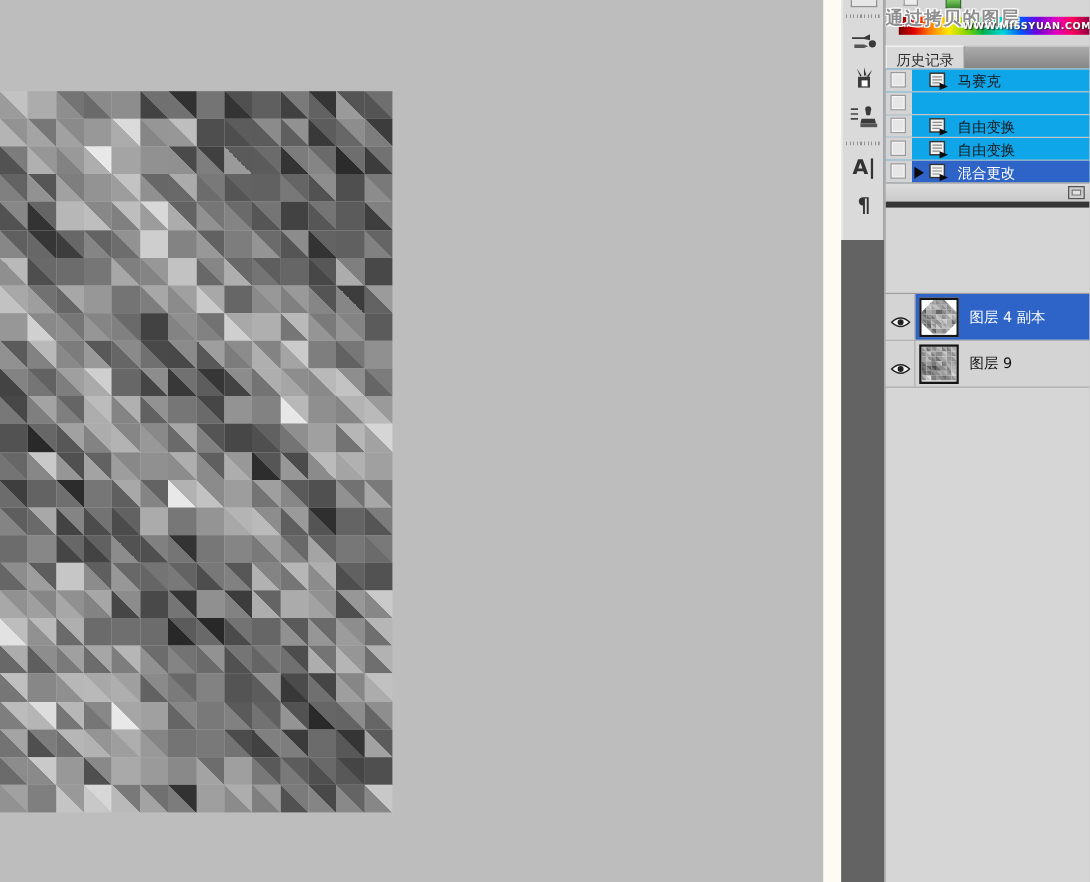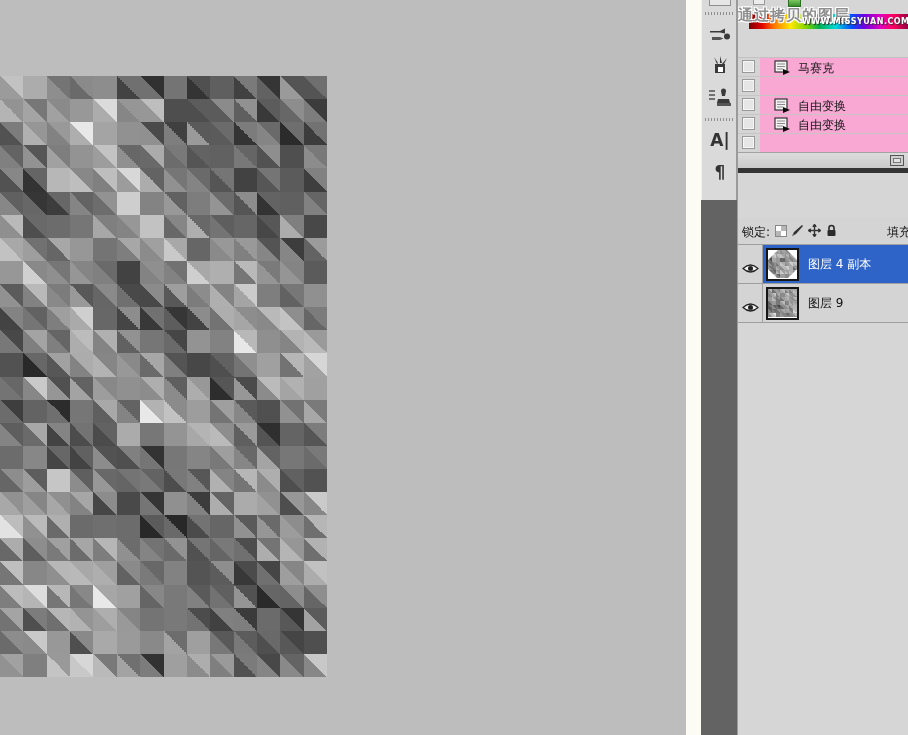--- a/index.html
+++ b/index.html
@@ -47,21 +47,21 @@
   .tab { height:19px; padding:3px 8px 0 8px; font-size:12px; color:#2c2c2c;
          border-right:1px solid #8a8a8a; white-space:nowrap; }
   .tab.active { background:#d9d9d9; border-top:1px solid #f4f4f4; border-left:1px solid #f4f4f4; }
   .tab.inactive { background:linear-gradient(#c4c4c4,#a9a9a9); color:#3a3a3a;
                   border-top:1px solid #d8d8d8; }
   .tab-filler { flex:1; background:linear-gradient(#ababab,#868686); border-top:1px solid #c4c4c4; }
 
   
   #history-tabbar { top:38px; }
   #history-list { position:absolute; left:0; top:57px; width:171px; height:95px;
-                  background:#f9a8d4; border-top:1px solid #c2c2c2; }
+                  background:#0ea5e9; border-top:1px solid #c2c2c2; }
   .hrow { position:relative; width:171px; height:19px; border-bottom:1px solid #c6c6c6; display:flex; }
   .hwell-col { width:22px; height:18px; background:#d4d4d4; flex:0 0 22px; position:relative; }
   .hwell { position:absolute; left:4px; top:2px; width:13px; height:13px; background:#e6e6e6;
            border:1px solid #9a9a9a; box-shadow:inset 0 0 0 1px #f6f6f6; }
   .hbody { flex:1; position:relative; display:flex; align-items:center; }
   .hrow.selected .hbody { background:#2e63c8; }
   .hpointer { position:absolute; left:2px; top:5px; width:0; height:0;
               border-left:8px solid #0a0a0a; border-top:5px solid transparent;
               border-bottom:5px solid transparent; }
   .hicon { position:absolute; left:14px; top:2px; }
@@ -536,20 +536,24 @@
   <div id="panels">
     <div class="frag1"></div>
     <div class="frag2"></div>
 
     <div id="banner">
       <div id="banner-rainbow"></div>
       <div id="banner-title">通过拷贝的图层</div>
       <div id="banner-url">WWW.MISSYUAN.COM</div>
     </div>
 
+    <div class="tabbar" id="history-tabbar">
+      <div class="tab active">历史记录</div>
+      <div class="tab-filler"></div>
+    </div>
     <div id="history-list">
         <div class="hrow">
           <div class="hwell-col">
             <div class="hwell"></div>
           </div>
           <div class="hbody">
             <span class="hicon"><svg width="17" height="15" viewBox="0 0 17 15">
                 <rect x="1" y="1" width="12" height="11" fill="#f2f2f2" stroke="#333" stroke-width="1.2"></rect>
                 <g stroke="#8a8a8a" stroke-width="1">
                   <line x1="3" y1="4" x2="11" y2="4"></line>
@@ -597,56 +601,43 @@
                 </g>
                 <path d="M9 9 L16 12 L9 15 Z" fill="#0a0a0a"></path>
               </svg></span>
             <span class="hlabel">自由变换</span>
           </div>
         </div>
         <div class="hrow selected">
           <div class="hwell-col">
             <div class="hwell"></div>
           </div>
+          <div class="hbody">
+            <div class="hpointer"></div>
+            <span class="hicon"><svg width="17" height="15" viewBox="0 0 17 15">
+                <rect x="1" y="1" width="12" height="11" fill="#f2f2f2" stroke="#333" stroke-width="1.2"></rect>
+                <g stroke="#8a8a8a" stroke-width="1">
+                  <line x1="3" y1="4" x2="11" y2="4"></line>
+                  <line x1="3" y1="6.5" x2="11" y2="6.5"></line>
+                  <line x1="3" y1="9" x2="9" y2="9"></line>
+                </g>
+                <path d="M9 9 L16 12 L9 15 Z" fill="#0a0a0a"></path>
+              </svg></span>
+            <span class="hlabel">混合更改</span>
+          </div>
         </div>
       </div>
     <div id="history-bottombar">
       <div id="newdoc-btn"></div>
     </div>
 
     <div id="dark-gap"></div>
 
 
 
-    <div id="lock-row">
-      <div id="lock-label">锁定:</div>
-      <div class="lock-btn" id="lock-transparency">
-          <div class="checker"></div>
-        </div>
-      <div class="lock-btn" id="lock-image">
-        <svg width="13" height="13" viewBox="0 0 13 13">
-            <path d="M11 1 L12 2 L5 10 L3 11 L2 10 L3 8 Z" fill="#333"></path>
-            <path d="M2 10 L3 11 L1.2 12.2 Z" fill="#333"></path>
-          </svg>
-      </div>
-      <div class="lock-btn" id="lock-position">
-        <svg width="13" height="13" viewBox="0 0 13 13" stroke="#333" fill="#333">
-          <line x1="6.5" y1="1" x2="6.5" y2="12" stroke-width="1.4"></line>
-            <line x1="1" y1="6.5" x2="12" y2="6.5" stroke-width="1.4"></line>
-          <path d="M6.5 0 L4.8 2.4 H8.2 Z M6.5 13 L4.8 10.6 H8.2 Z M0 6.5 L2.4 4.8 V8.2 Z M13 6.5 L10.6 4.8 V8.2 Z"></path>
-        </svg>
-      </div>
-      <div class="lock-btn" id="lock-all">
-        <svg width="11" height="13" viewBox="0 0 11 13">
-            <path d="M3 6 V4 a2.5 2.5 0 0 1 5 0 V6" fill="none" stroke="#2a2a2a" stroke-width="1.6"></path>
-            <rect x="1.5" y="6" width="8" height="6" rx="1" fill="#2a2a2a"></rect>
-          </svg>
-      </div>
-      <div id="fill-label">填充</div>
-    </div>
 
     <div id="layer-list">
         <div class="lrow selected">
           <div class="eye-col">
             <span class="eye"><svg width="17" height="11" viewBox="0 0 17 11">
                 <path d="M1 5.5 Q8.5 -1.5 16 5.5 Q8.5 12.5 1 5.5 Z" fill="#f4f4f4" stroke="#222" stroke-width="1.2"></path>
                 <circle cx="8.5" cy="5.5" r="2.5" fill="#222"></circle>
               </svg></span>
           </div>
           <div class="lbody">

